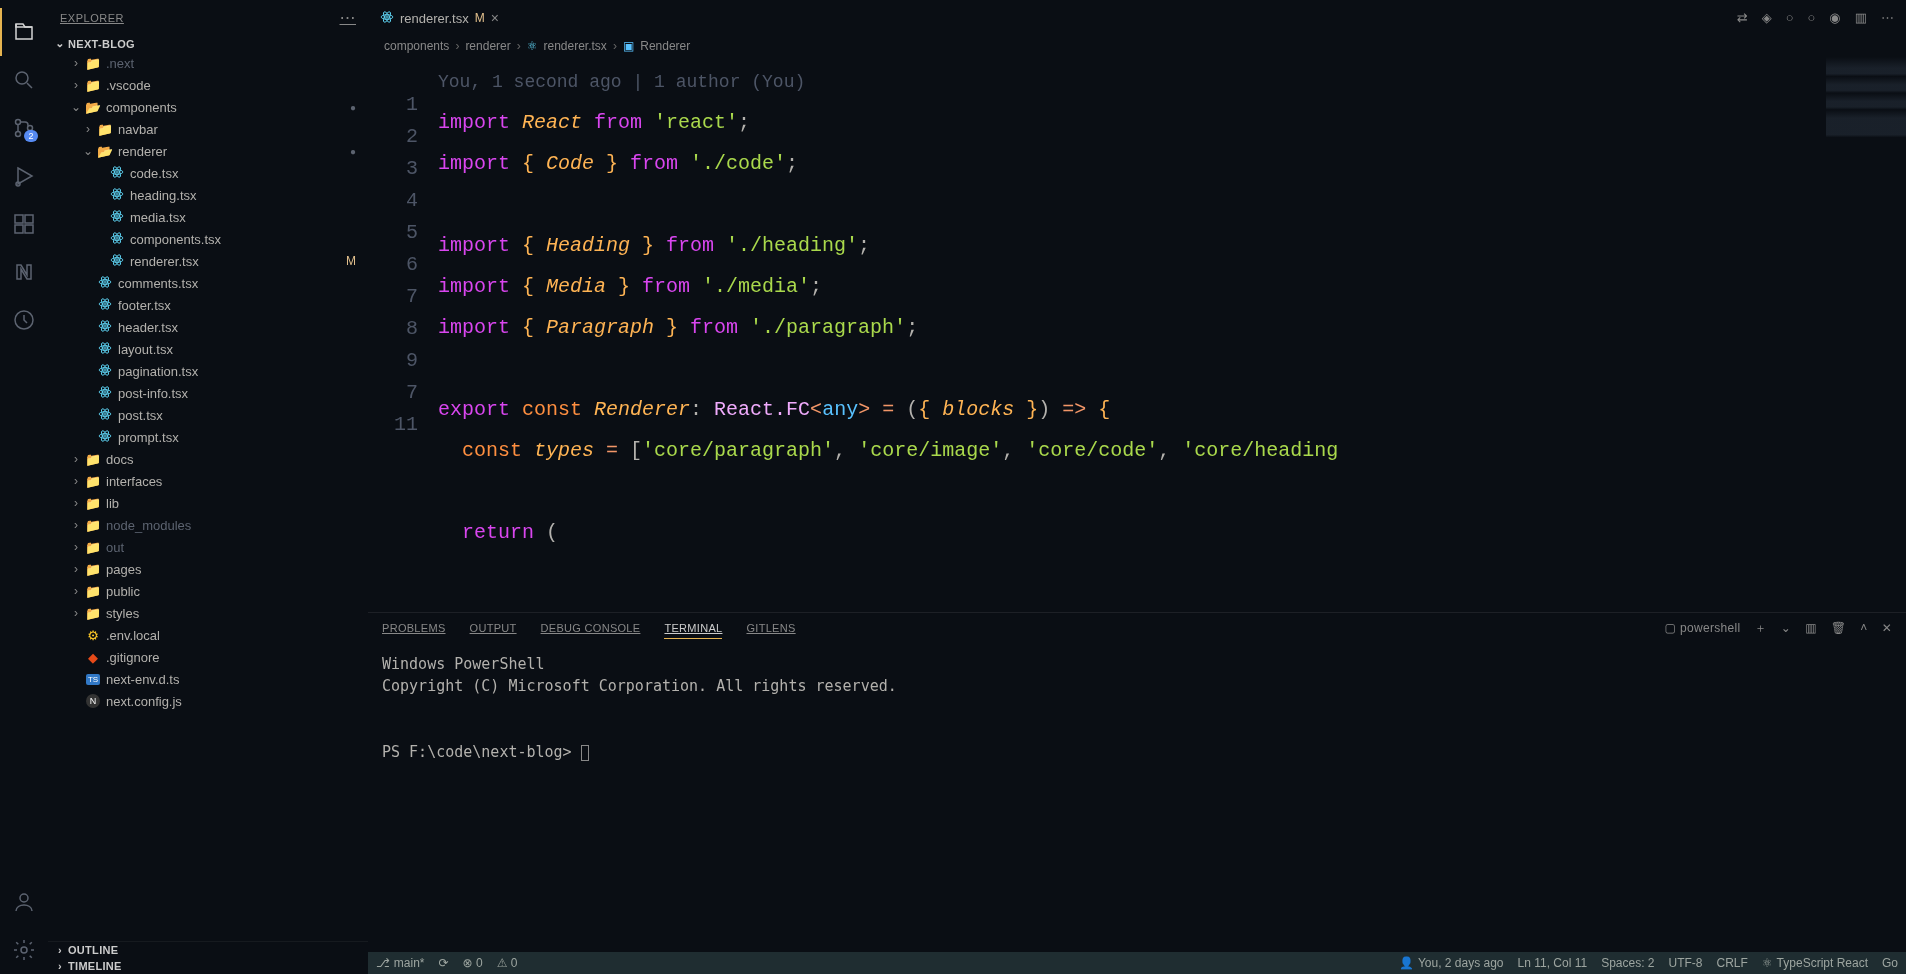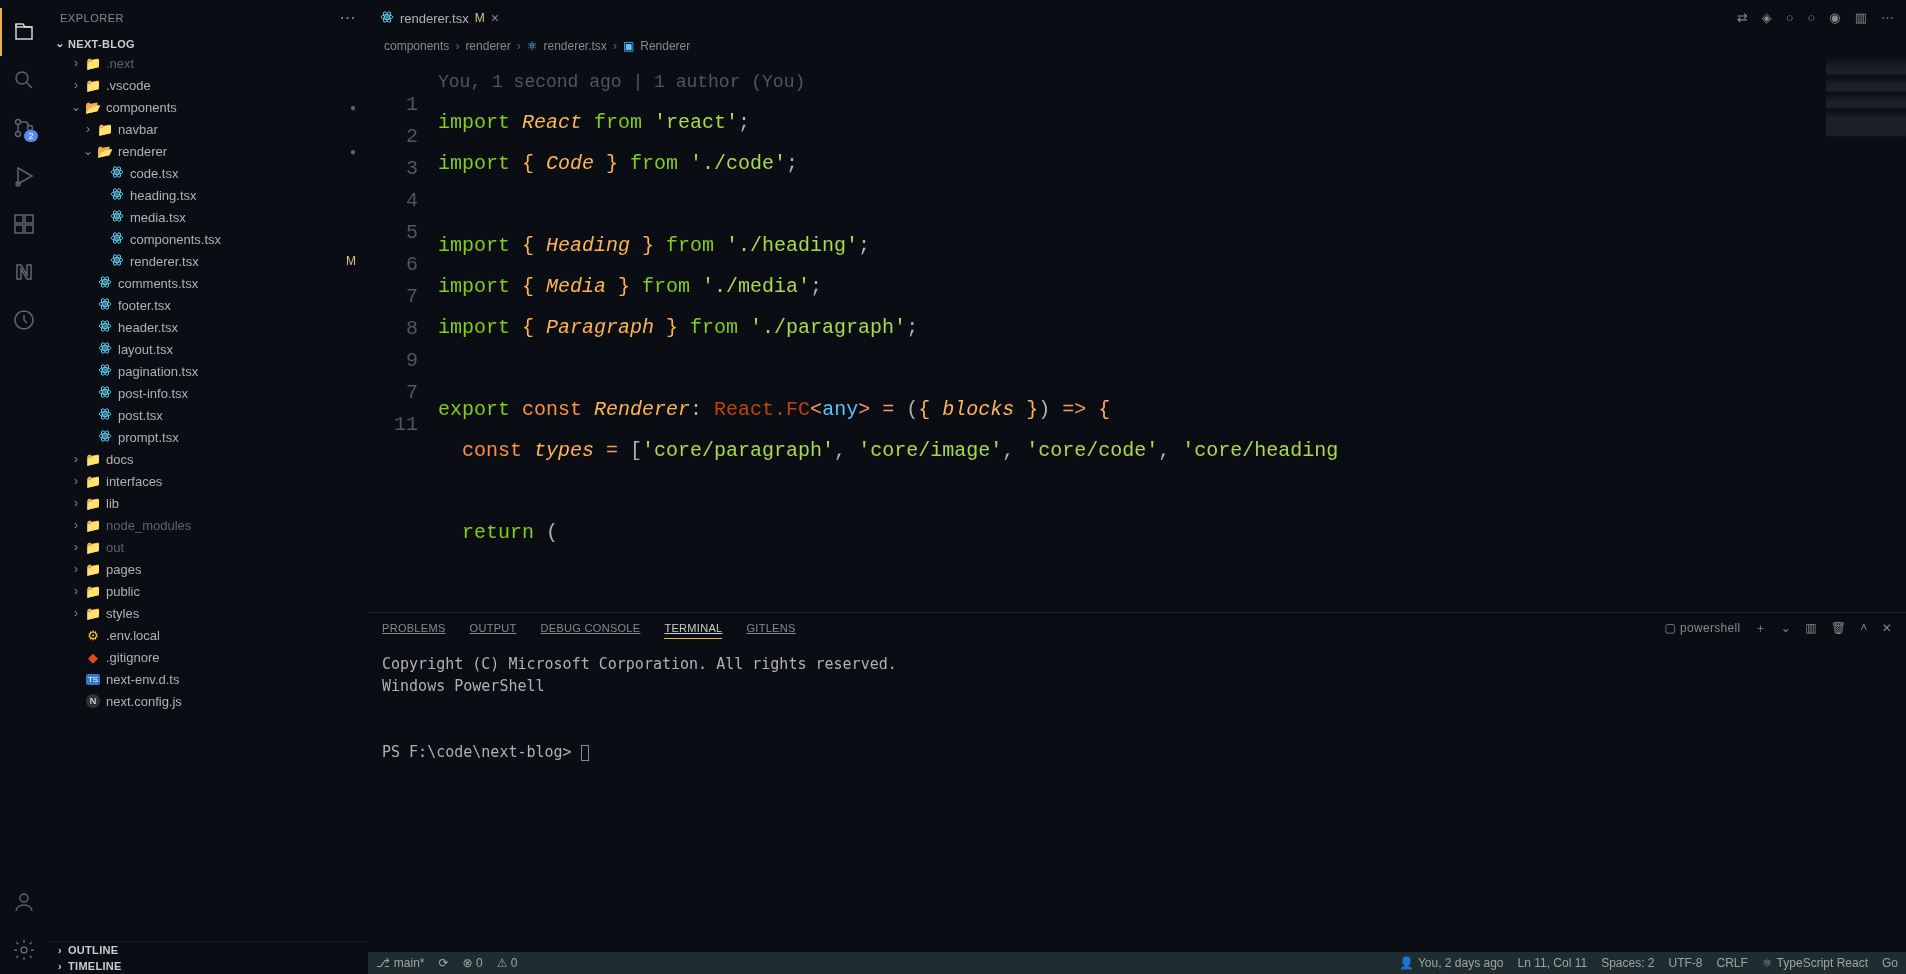--- a/index.html
+++ b/index.html
@@ -58,20 +58,21 @@
   flex-direction: column;
   flex-shrink: 0;
 }
 .sidebar-header {
   height: 35px;
   display: flex; align-items: center; justify-content: space-between;
   padding: 1px 12px;
   font-size: 11px;
   letter-spacing: 0.5px;
   color: #888;
+  text-decoration: underline;
 }
 .sidebar-header .dots { color: #888; font-size: 16px; }
 .sidebar-section {
   flex: 1;
   overflow: auto;
 }
 .sidebar-section-title {
   display: flex; align-items: center;
   padding: 2px 4px;
   font-size: 11px; font-weight: 700;
@@ -173,24 +174,24 @@
 .gutter .ln { height: 32px; }
 .code {
   flex: 1;
   color: #b3b1ad;
 }
 .code .line { height: 32px; white-space: pre; margin-top: 9px; }
 .gitlens-annotation {
   color: #4d5566;
   font-size: 18px;
 }
-.kw { color: #84cc16; text-align: center; }
+.kw { color: #d946ef; text-align: center; }
 .str { color: #aad94c; }
 .fn { color: #ffb454; font-style: italic; }
-.type { color: #c2410c; }
+.type { color: #f0abfc; }
 .const { color: #ff8f40; }
 .ident { color: #ffb454; font-style: italic; }
 .brace { color: #ffb454; }
 .paren { color: #b3b1ad; }
 .op { color: #f29668; }
 .punct { color: #b3b1ad; }
 .generic { color: #59c2ff; }
 
 .minimap {
   position: absolute;
@@ -750,22 +751,22 @@
           </span>
           <span>＋</span>
           <span>⌄</span>
           <span>▥</span>
           <span>🗑</span>
           <span>˄</span>
           <span>✕</span>
         </div>
       </div>
       <div class="terminal" id="terminal">
+          <div>Windows PowerShell</div>
           <div>Copyright (C) Microsoft Corporation. All rights reserved.</div>
-          <div>Windows PowerShell</div>
           <div>&nbsp;</div>
           <div>&nbsp;</div>
           <div>PS F:\code\next-blog&gt; <span class="cursor"></span></div>
         </div>
     </div>
 
     <div class="status-bar">
       <span class="item">
         <span>⎇</span>
         <span>main*</span>

